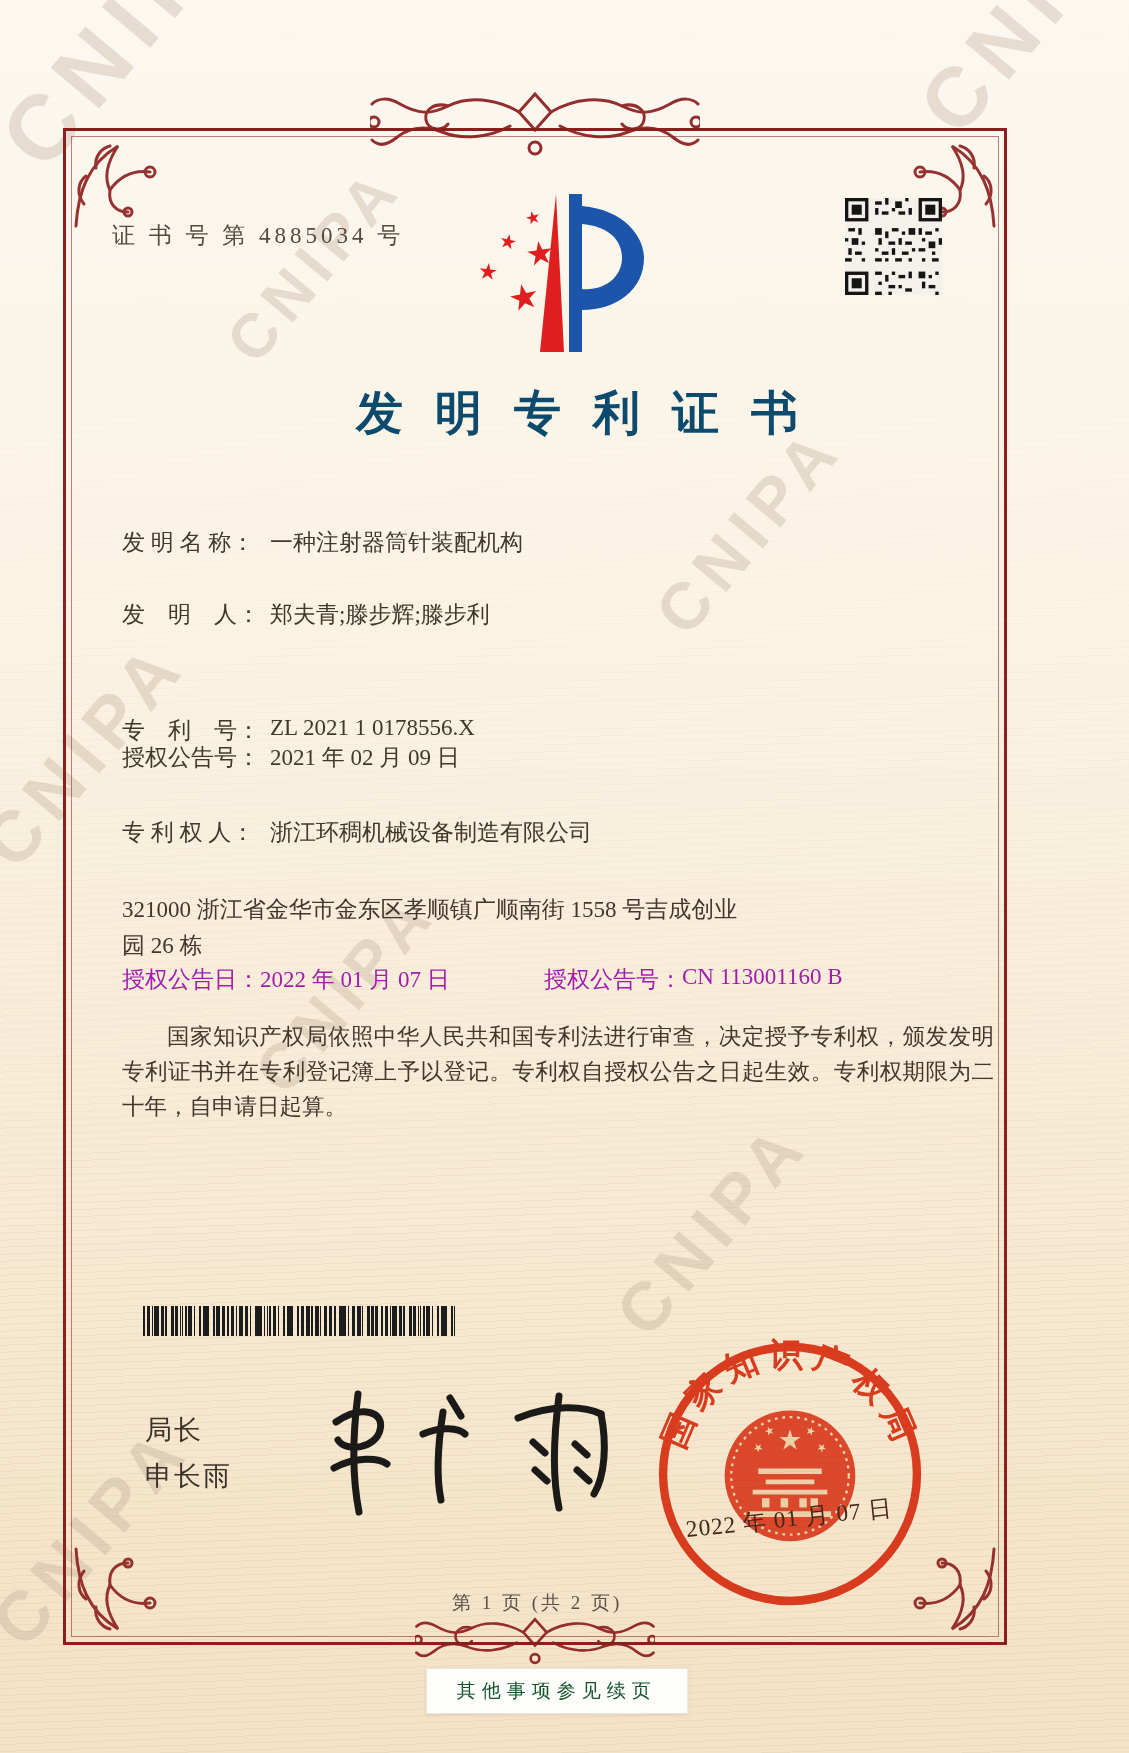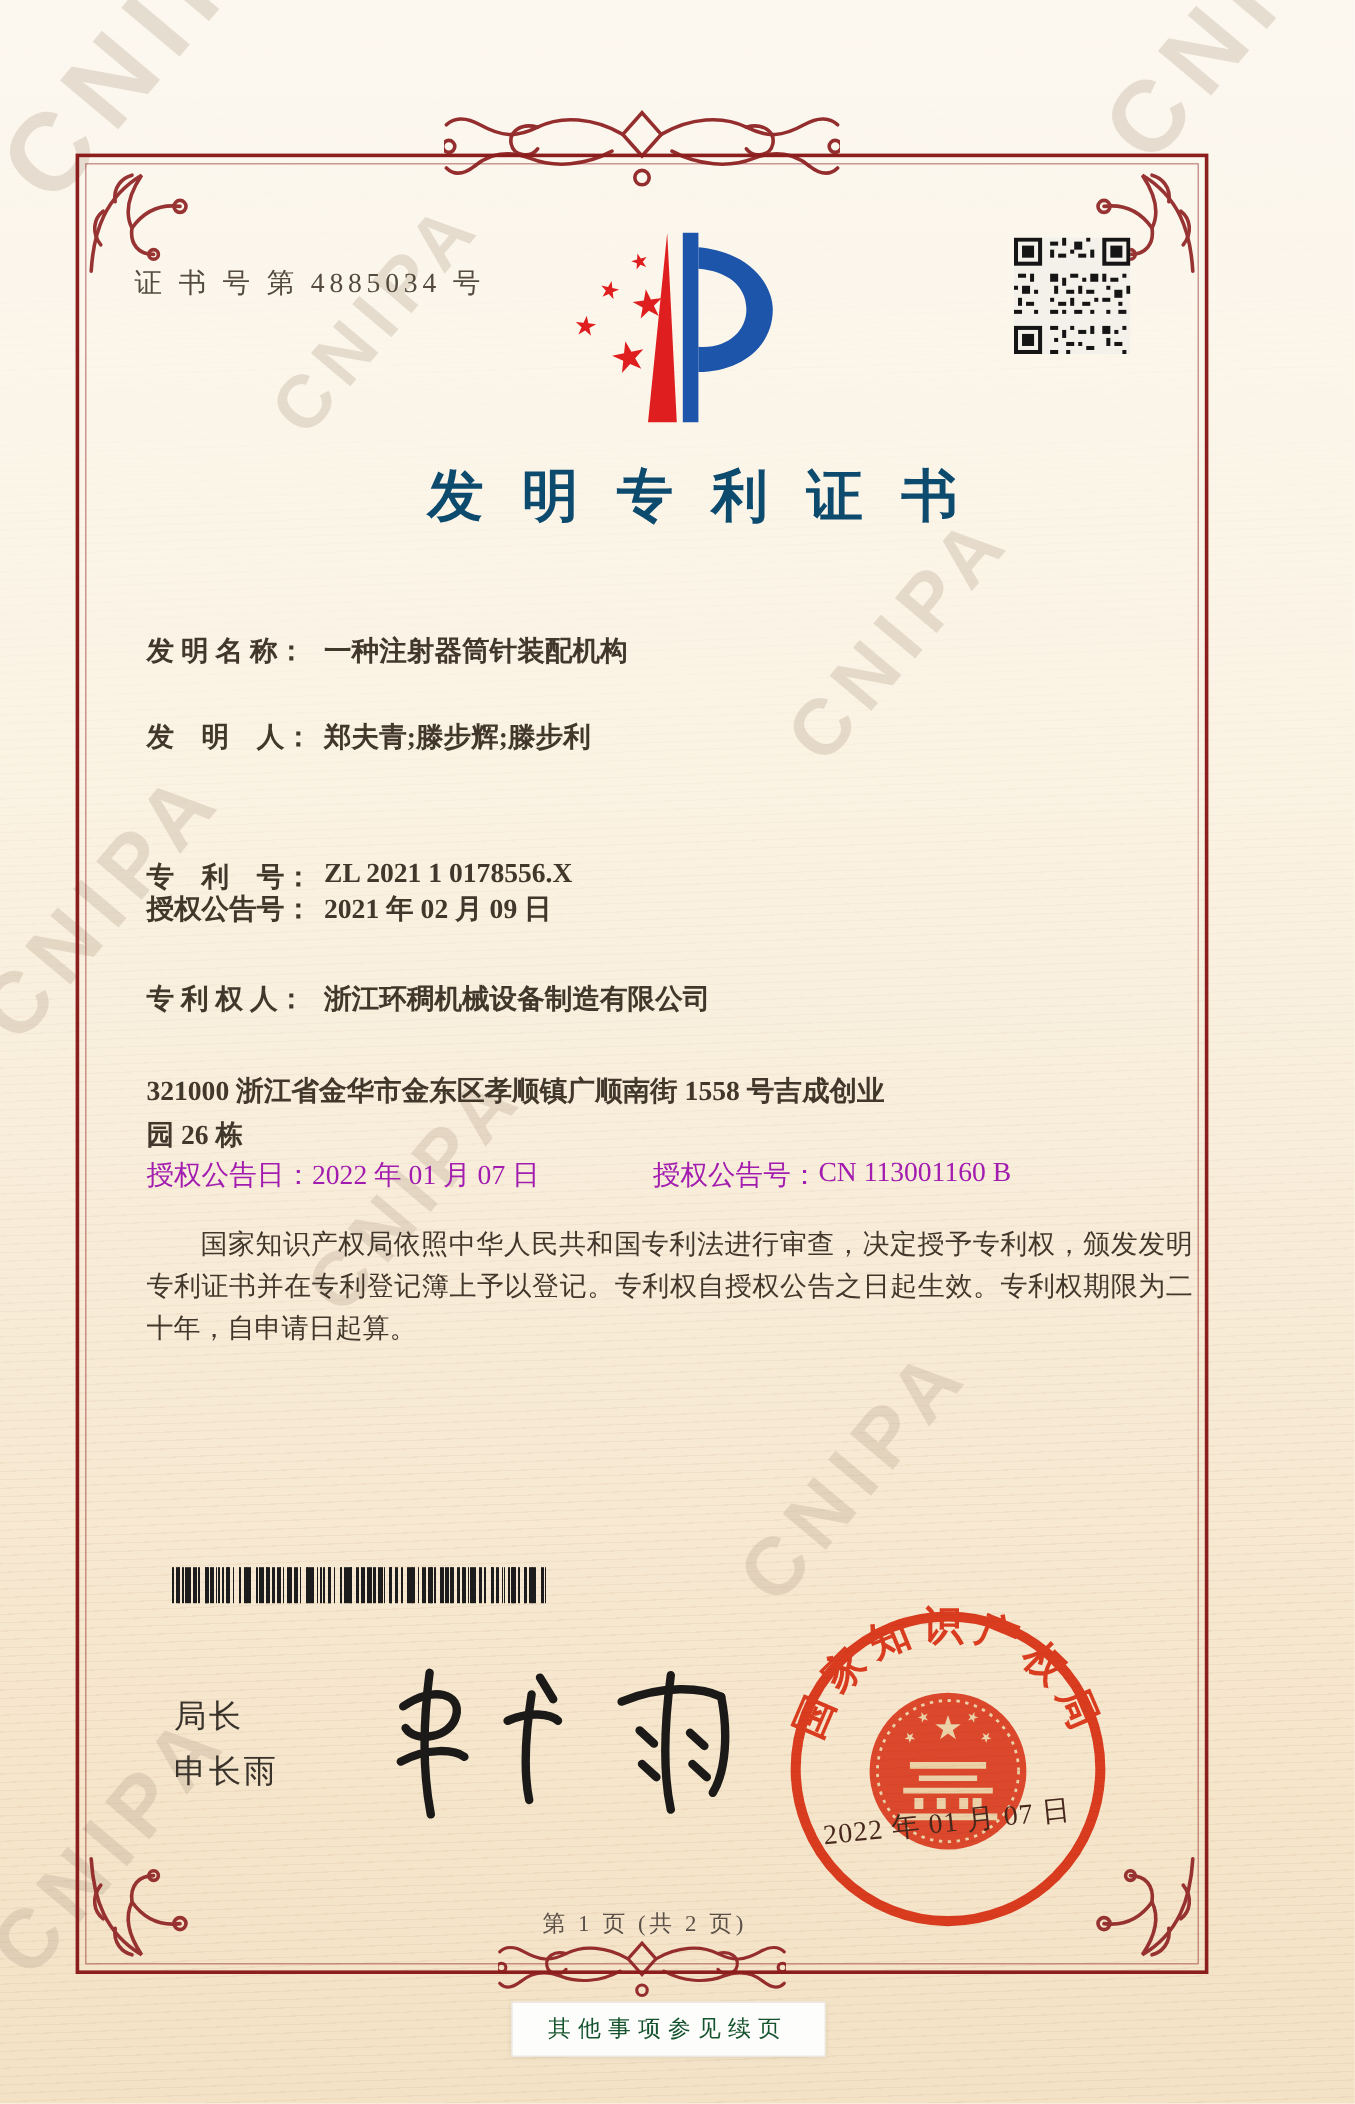--- a/index.html
+++ b/index.html
@@ -12,21 +12,21 @@
      -webkit-mask-image:linear-gradient(180deg,transparent 0%,rgba(0,0,0,.35) 40%,#000 75%);
      mask-image:linear-gradient(180deg,transparent 0%,rgba(0,0,0,.35) 40%,#000 75%);}
   .wm{color:rgba(186,166,147,.33);font-family:"Liberation Sans","DejaVu Sans",sans-serif;
       font-weight:bold;letter-spacing:.14em;transform:rotate(-50deg);transform-origin:left top;
       white-space:nowrap;pointer-events:none;}
   .frame{left:63px;top:128px;width:944px;height:1517px;border:3px solid #8c1e1e;box-sizing:border-box;}
   .frame-inner{left:71px;top:136px;width:928px;height:1501px;border:1px solid rgba(140,30,30,.55);box-sizing:border-box;}
   .certno{left:112px;top:220px;font-size:23px;color:#544a3e;letter-spacing:4px;}
   .title{left:63px;top:382px;width:932px;text-align:center;font-size:47px;font-weight:bold;
          color:#0c4a6e;letter-spacing:32px;text-indent:32px;padding-left:48px;}
-  .frow{left:122px;display:flex;font-size:23px;color:#42372b;font-weight:bold;}
+  .frow{left:122px;display:flex;font-size:23px;color:#42372b;}
   .flabel{width:148px;white-space:pre;flex:0 0 auto;}
   .fvalue{white-space:pre-wrap;}
   .paras{left:122px;top:1019px;width:872px;font-size:22.5px;line-height:35px;color:#42372b;
          text-align:justify;}
   .paras p{margin:0;text-indent:2em;}
   .barcode{left:143px;top:1306px;width:312px;height:30px;
      background:
       repeating-linear-gradient(90deg,#1c1c1c 0 2px,transparent 2px 4px,#1c1c1c 4px 7px,transparent 7px 9px,#1c1c1c 9px 10px,transparent 10px 14px),
       repeating-linear-gradient(90deg,transparent 0 5px,#1c1c1c 5px 6px,transparent 6px 11px,#1c1c1c 11px 14px,transparent 14px 17px);}
   .sig-label{font-family:"Liberation Sans","DejaVu Sans",sans-serif;font-weight:normal;

